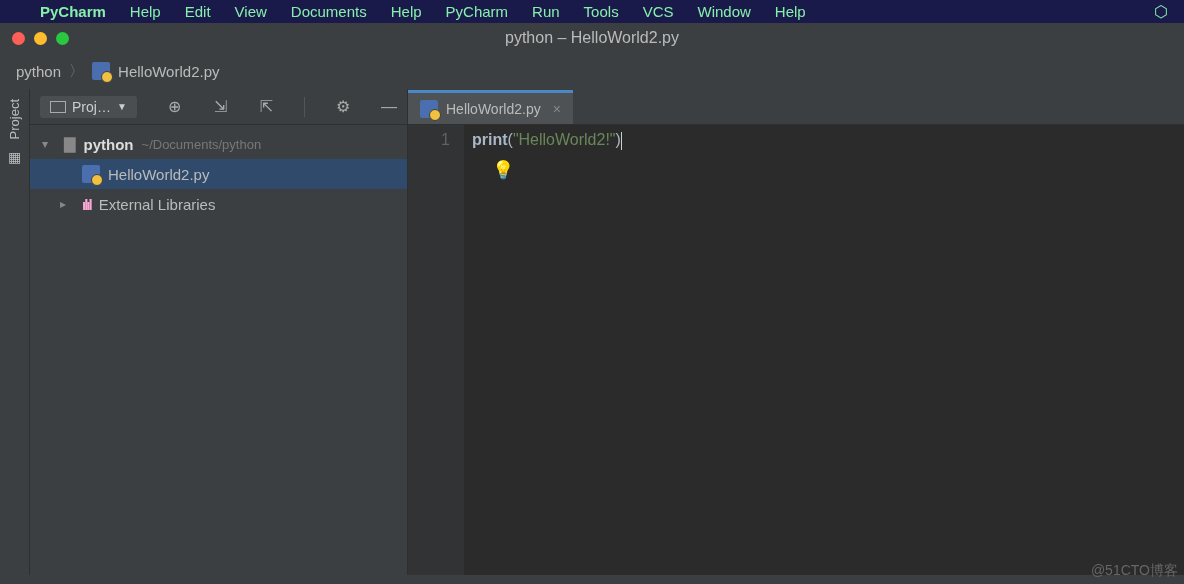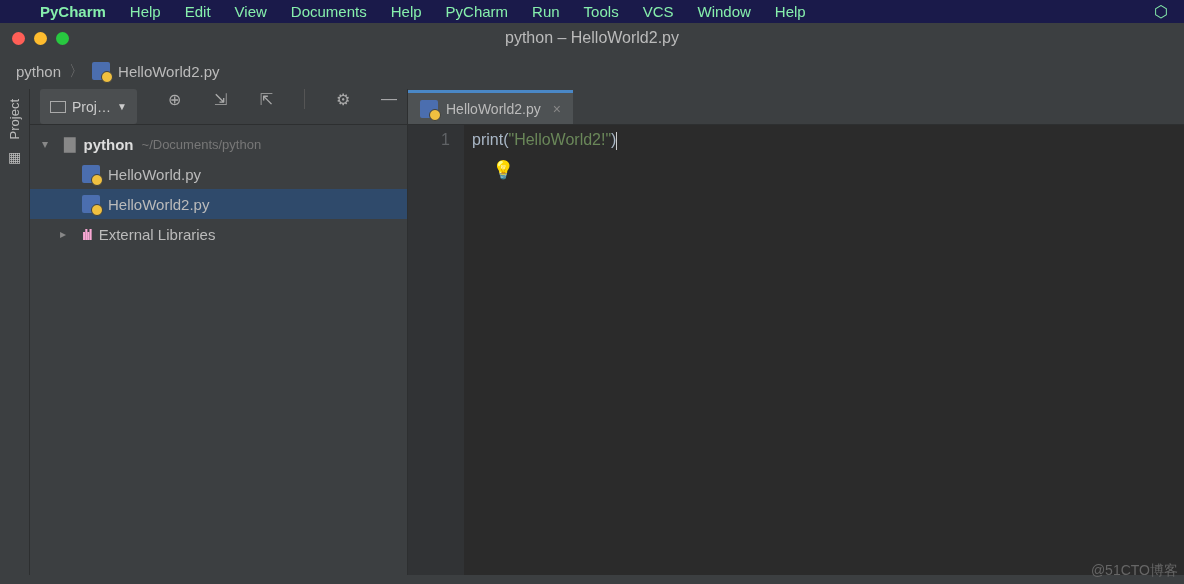--- a/index.html
+++ b/index.html
@@ -30,21 +30,21 @@
 
 .main-body { display: flex; height: calc(584px - 32px - 30px - 36px); }
 
 
 .left-vtab { width: 30px; background: #3c3f41; display: flex; flex-direction: column; align-items: center; padding-top: 10px; gap: 10px; border-right: 1px solid #2d2f30; }
 .vtab-label { writing-mode: vertical-rl; transform: rotate(180deg); color: #bbb; font-size: 13px; cursor: pointer; }
 .vtab-icon { color: #bbb; font-size: 14px; }
 
 
 .project-panel { width: 378px; background: #3c3f41; border-right: 1px solid #2d2f30; display: flex; flex-direction: column; }
-.panel-toolbar { height: 36px; display: flex; padding: 0 10px; gap: 30px; color: #aaa; border-bottom: 1px solid #2d2f30; }
+.panel-toolbar { height: 36px; display: flex; align-items: center; padding: 0 10px; gap: 30px; color: #aaa; border-bottom: 1px solid #2d2f30; }
 .panel-title-box { display: flex; align-items: center; gap: 6px; background: #4b4e50; padding: 3px 10px; border-radius: 3px; color: #ccc; font-size: 14px; }
 .panel-title-box .proj-icon { width: 16px; height: 12px; border: 1px solid #aaa; display: inline-block; }
 .toolbar-icon { width: 20px; height: 20px; display: flex; align-items: center; justify-content: center; color: #aaa; cursor: pointer; font-size: 16px; }
 .toolbar-divider { width: 1px; height: 20px; background: #555; }
 
 .tree { font-size: 15px; color: #bbb; padding-top: 4px; }
 .tree-row { display: flex; align-items: center; height: 30px; gap: 8px; padding-left: 12px; cursor: pointer; }
 .tree-row.depth1 { padding-left: 52px; }
 .tree-row.depth0b { padding-left: 30px; }
 .tree-row.selected { background: #2f4a6b; }
@@ -58,21 +58,21 @@
 
 .editor-area { flex: 1; background: #2b2b2b; display: flex; flex-direction: column; }
 .editor-tabs { height: 36px; display: flex; align-items: flex-end; background: #3c3f41; border-bottom: 1px solid #2d2f30; }
 .editor-tab { height: 34px; display: flex; align-items: center; gap: 8px; padding: 0 12px; background: #4e5254; color: #bbb; font-size: 14px; border-top: 3px solid #4a88c7; cursor: pointer; }
 .editor-tab .close-x { color: #888; font-size: 14px; margin-left: 4px; }
 .editor-content { flex: 1; display: flex; background: #2b2b2b; font-family: "Menlo", "Consolas", monospace; font-size: 16px; }
 .gutter { width: 56px; text-align: right; padding: 6px 14px 0 0; color: #606366; background: #313335; }
 .gutter-line { height: 24px; }
 .code { flex: 1; padding: 6px 0 0 8px; position: relative; }
 .code-line { height: 24px; white-space: pre; }
-.tok-fn { color: #a9b7c6; }
+.tok-fn { color: #a9b7c6; font-weight: bold; }
 .tok-paren { color: #a9b7c6; }
 .tok-str { color: #6a8759; }
 .cursor { display: inline-block; width: 1px; height: 18px; background: #ccc; vertical-align: middle; }
 .intention-bulb { margin-top: 4px; margin-left: 20px; font-size: 18px; }
 
 
 .watermark { position: fixed; right: 6px; bottom: 4px; color: #666; font-size: 14px; }
 </style>
 </head>
 <body>
@@ -131,24 +131,20 @@
       <span class="toolbar-icon">⚙</span>
       <span class="toolbar-icon">—</span>
     </div>
     <div class="tree">
       <div class="tree-row">
         <span class="tree-arrow">▾</span>
         <span class="folder-icon">▇</span>
         <span class="tree-label-bold">python</span>
         <span class="tree-path">~/Documents/python</span>
       </div>
-      <div class="tree-row depth1">
-        <span class="py-file-icon"></span>
-        <span>HelloWorld.py</span>
-      </div>
       <div class="tree-row depth1 selected">
         <span class="py-file-icon"></span>
         <span>HelloWorld2.py</span>
       </div>
       <div class="tree-row depth0b">
         <span class="tree-arrow">▸</span>
         <span style="color:#f9a8d4;letter-spacing:-2px;font-weight:700;">ılıl</span>
         <span>External Libraries</span>
       </div>
     </div>

